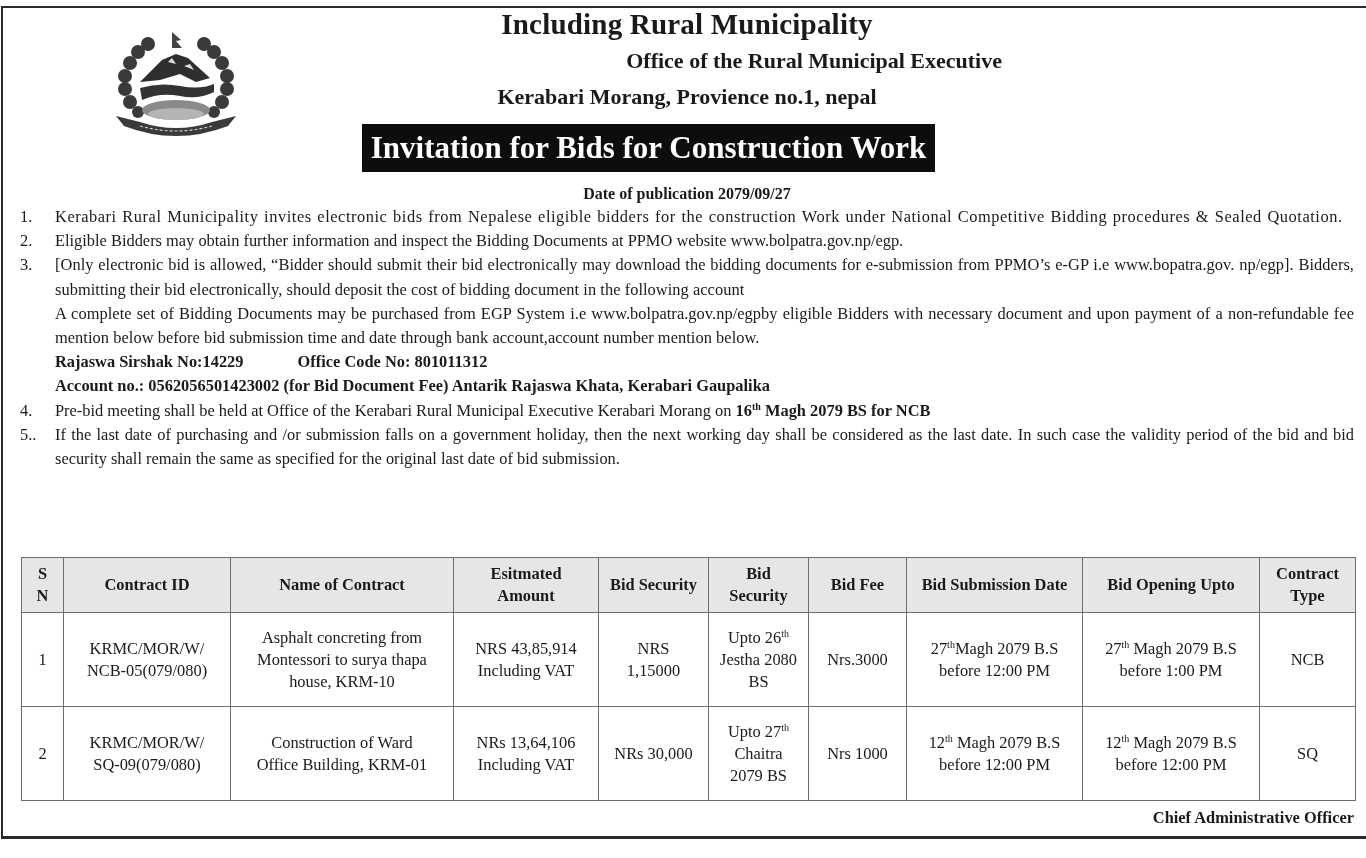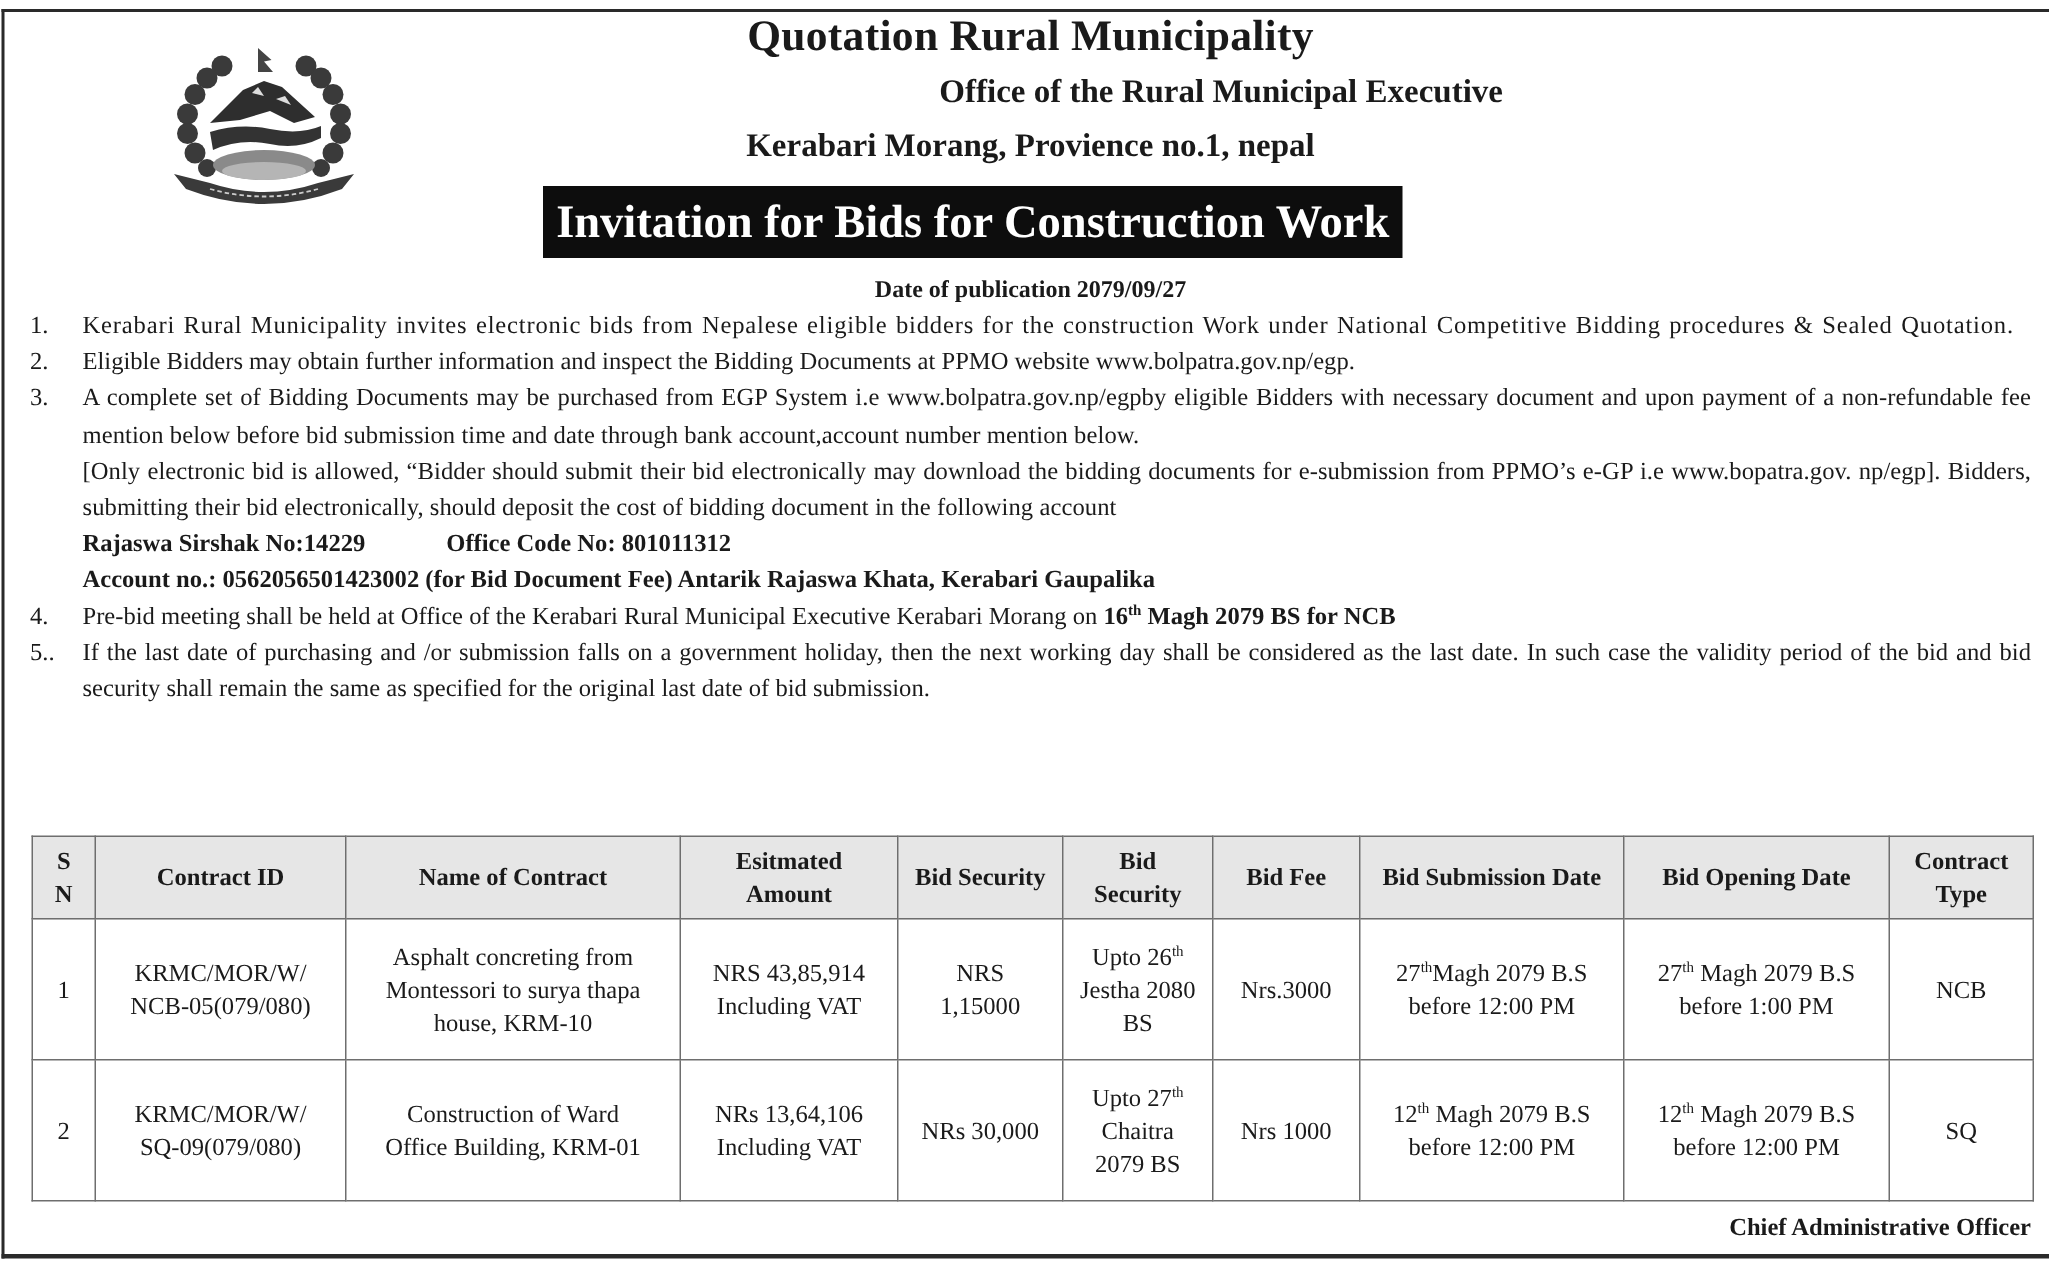--- a/index.html
+++ b/index.html
@@ -77,39 +77,39 @@
 
   <path d="M30,58 Q50,52 70,56 Q90,60 104,54 L104,62 Q88,70 70,66 Q50,62 32,70 Z" fill="#333"></path>
 
   <ellipse cx="66" cy="80" rx="34" ry="10" fill="#8a8a8a"></ellipse>
   <ellipse cx="66" cy="84" rx="28" ry="6" fill="#b5b5b5"></ellipse>
 
   <path d="M6,86 L30,92 Q66,104 102,92 L126,86 L118,96 Q66,116 14,96 Z" fill="#3a3a3a"></path>
   <path d="M30,96 Q66,106 102,96" stroke="#ccc" stroke-width="1.2" fill="none" stroke-dasharray="3,2"></path>
 </svg>
 
-<div class="hdr h1">Quotation Rural Municipality</div>
+<div class="hdr h1">Including Rural Municipality</div>
 <div class="hdr h2">Office of the Rural Municipal Executive</div>
 <div class="hdr h3">Kerabari Morang, Provience no.1, nepal</div>
 <div class="banner">Invitation for Bids for Construction Work</div>
 <div class="hdr pubdate">Date of publication 2079/09/27</div>
 
 <div class="body">
   <div class="item i1">
     <span class="num">1.</span>
     <div class="txt">Kerabari Rural Municipality invites electronic bids from Nepalese eligible bidders for the construction Work under National Competitive Bidding procedures &amp; Sealed Quotation.</div>
   </div>
   <div class="item">
     <span class="num">2.</span>
     <div class="txt">Eligible Bidders may obtain further information and inspect the Bidding Documents at PPMO website www.bolpatra.gov.np/egp.</div>
   </div>
   <div class="item i3">
     <span class="num">3.</span>
+    <div class="txt">[Only electronic bid is allowed, “Bidder should submit their bid electronically may download the bidding documents for e-submission from PPMO’s e-GP i.e www.bopatra.gov. np/egp]. Bidders, submitting their bid electronically, should deposit the cost of bidding document in the following account</div>
     <div class="txt">A complete set of Bidding Documents may be purchased from EGP System i.e www.bolpatra.gov.np/egpby eligible Bidders with necessary document and upon  payment of a non-refundable fee mention below before bid submission time and date through bank account,account number mention below.</div>
-    <div class="txt">[Only electronic bid is allowed, “Bidder should submit their bid electronically may download the bidding documents for e-submission from PPMO’s e-GP i.e www.bopatra.gov. np/egp]. Bidders, submitting their bid electronically, should deposit the cost of bidding document in the following account</div>
     <div class="bold"><span>Rajaswa Sirshak No:14229</span><span class="gap"></span><span>Office Code No: 801011312</span></div>
     <div class="bold">Account no.: 0562056501423002 (for Bid Document Fee) Antarik Rajaswa Khata, Kerabari Gaupalika</div>
   </div>
   <div class="item">
     <span class="num">4.</span>
     <div class="txt"><span>Pre-bid meeting shall be held at Office of the Kerabari Rural Municipal Executive Kerabari Morang on </span><span class="bold"><span>16</span><sup>th</sup><span> Magh  2079 BS for NCB</span></span></div>
   </div>
   <div class="item">
     <span class="num">5..</span>
     <div class="txt">If the last date of purchasing and /or submission falls on a government holiday, then the next working day shall be considered as the last date. In such case the validity period of the bid and bid security shall remain the same as specified for the original last date of bid submission.</div>
@@ -132,21 +132,21 @@
   <thead>
     <tr>
       <th><span>S</span><br><span>N</span></th>
       <th>Contract ID</th>
       <th>Name of Contract</th>
       <th><span>Esitmated</span><br><span>Amount</span></th>
       <th>Bid Security</th>
       <th><span>Bid</span><br><span>Security</span></th>
       <th>Bid Fee</th>
       <th>Bid Submission Date</th>
-      <th>Bid Opening Date</th>
+      <th>Bid Opening Upto</th>
       <th><span>Contract</span><br><span>Type</span></th>
     </tr>
   </thead>
   <tbody>
     <tr>
       <td>1</td>
       <td><span>KRMC/MOR/W/</span><br><span>NCB-05(079/080)</span></td>
       <td><span>Asphalt concreting from</span><br><span>Montessori to surya thapa</span><br><span>house, KRM-10</span></td>
       <td><span>NRS 43,85,914</span><br><span>Including VAT</span></td>
       <td><span>NRS</span><br><span>1,15000</span></td>

